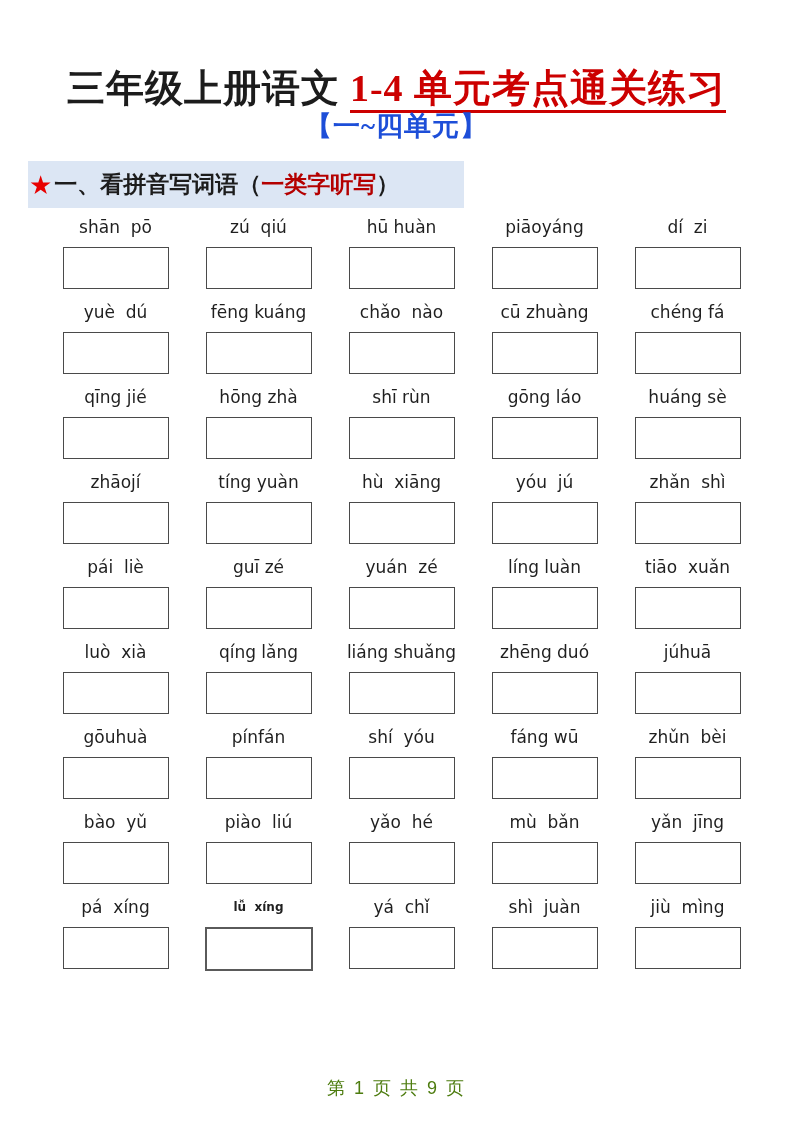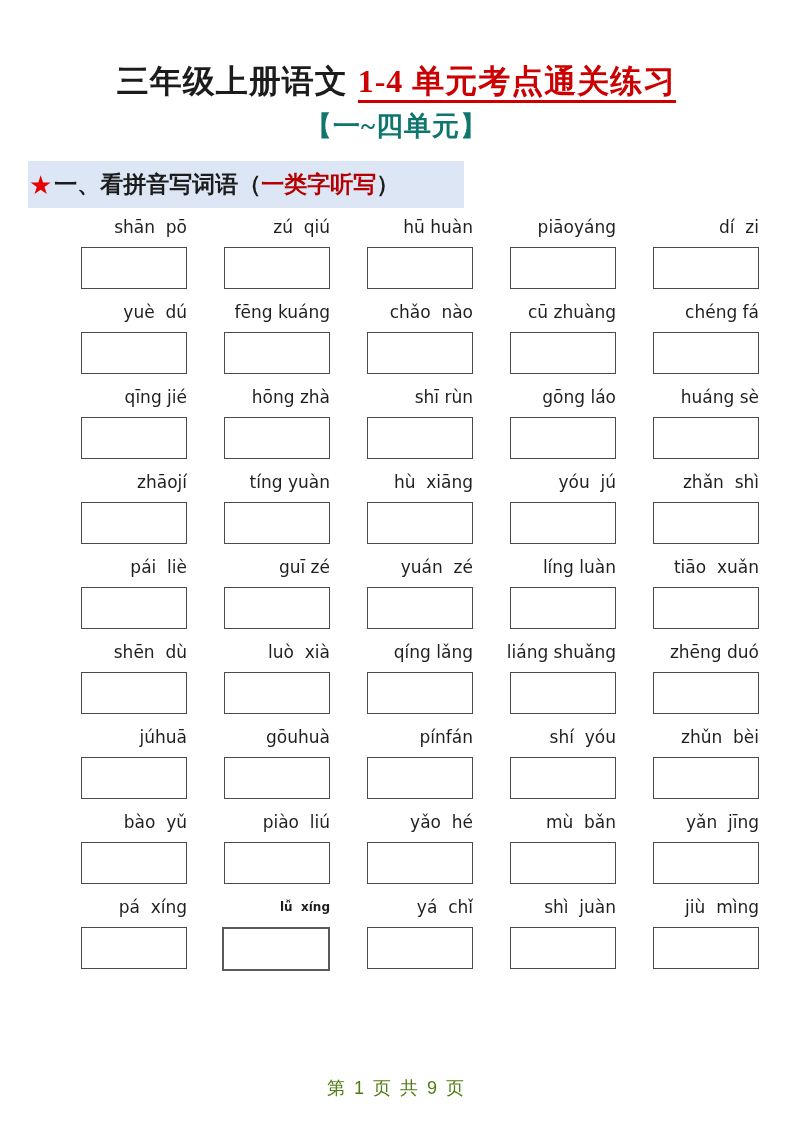--- a/index.html
+++ b/index.html
@@ -10,39 +10,39 @@
     font-family:"Liberation Sans",sans-serif;
     color:#1c1c1c;
     overflow:hidden;
   }
   
   .title{
     position:absolute;top:40px;left:0;right:0;
     text-align:center;
     font-family:"Liberation Serif",serif;
     font-weight:bold;
-    font-size:32px;
+    font-size:38px;
     line-height:1.25;
     white-space:nowrap;
     letter-spacing:1px;
   }
   .title .t-red{
     color:#cc0000;
     border-bottom:3px solid #cc0000;
     padding-bottom:1px;
     margin-left:10px;
   }
   
   .subtitle{
     position:absolute;top:108px;left:0;right:0;
     text-align:center;
     font-family:"Liberation Serif",serif;
     font-size:27px;
     font-weight:bold;
-    color:#0f766e;
+    color:#1d4ed8;
     letter-spacing:1px;
   }
   
   .section-bar{
     position:absolute;top:161px;left:28px;
     width:436px;height:47px;
     background:#dce6f4;
     display:flex;align-items:center;
     font-family:"Liberation Serif",serif;
     font-weight:bold;
@@ -59,21 +59,21 @@
   
   .grid{
     position:absolute;top:214px;left:44px;
     width:715px;
     display:grid;
     grid-template-columns:repeat(5,143px);
     grid-auto-rows:85px;
   }
   .cell{
     display:flex;flex-direction:column;
-    align-items:flex-end;justify-content:flex-start;
+    align-items:center;justify-content:flex-start;
   }
   .pinyin{
     font-family:"DejaVu Sans",sans-serif;
     font-size:17px;
     line-height:26px;
     color:#1f1f1f;
     white-space:pre;
   }
   .cell.em .pinyin{font-weight:bold;font-size:12px;}
   .box{
@@ -209,24 +209,20 @@
     <div class="cell">
       <div class="pinyin">líng luàn</div>
       <div class="box"></div>
     </div>
 
     <div class="cell">
       <div class="pinyin">tiāo  xuǎn</div>
       <div class="box"></div>
     </div>
     <div class="cell">
-      <div class="pinyin">shēn  dù</div>
-      <div class="box"></div>
-    </div>
-    <div class="cell">
       <div class="pinyin">luò  xià</div>
       <div class="box"></div>
     </div>
     <div class="cell">
       <div class="pinyin">qíng lǎng</div>
       <div class="box"></div>
     </div>
 
     <div class="cell">
       <div class="pinyin">liáng shuǎng</div>
@@ -244,20 +240,24 @@
       <div class="pinyin">gōuhuà</div>
       <div class="box"></div>
     </div>
     <div class="cell">
       <div class="pinyin">pínfán</div>
       <div class="box"></div>
     </div>
 
     <div class="cell">
       <div class="pinyin">shí  yóu</div>
+      <div class="box"></div>
+    </div>
+    <div class="cell">
+      <div class="pinyin">fáng wū</div>
       <div class="box"></div>
     </div>
     <div class="cell">
       <div class="pinyin">zhǔn  bèi</div>
       <div class="box"></div>
     </div>
     <div class="cell">
       <div class="pinyin">bào  yǔ</div>
       <div class="box"></div>
     </div>

